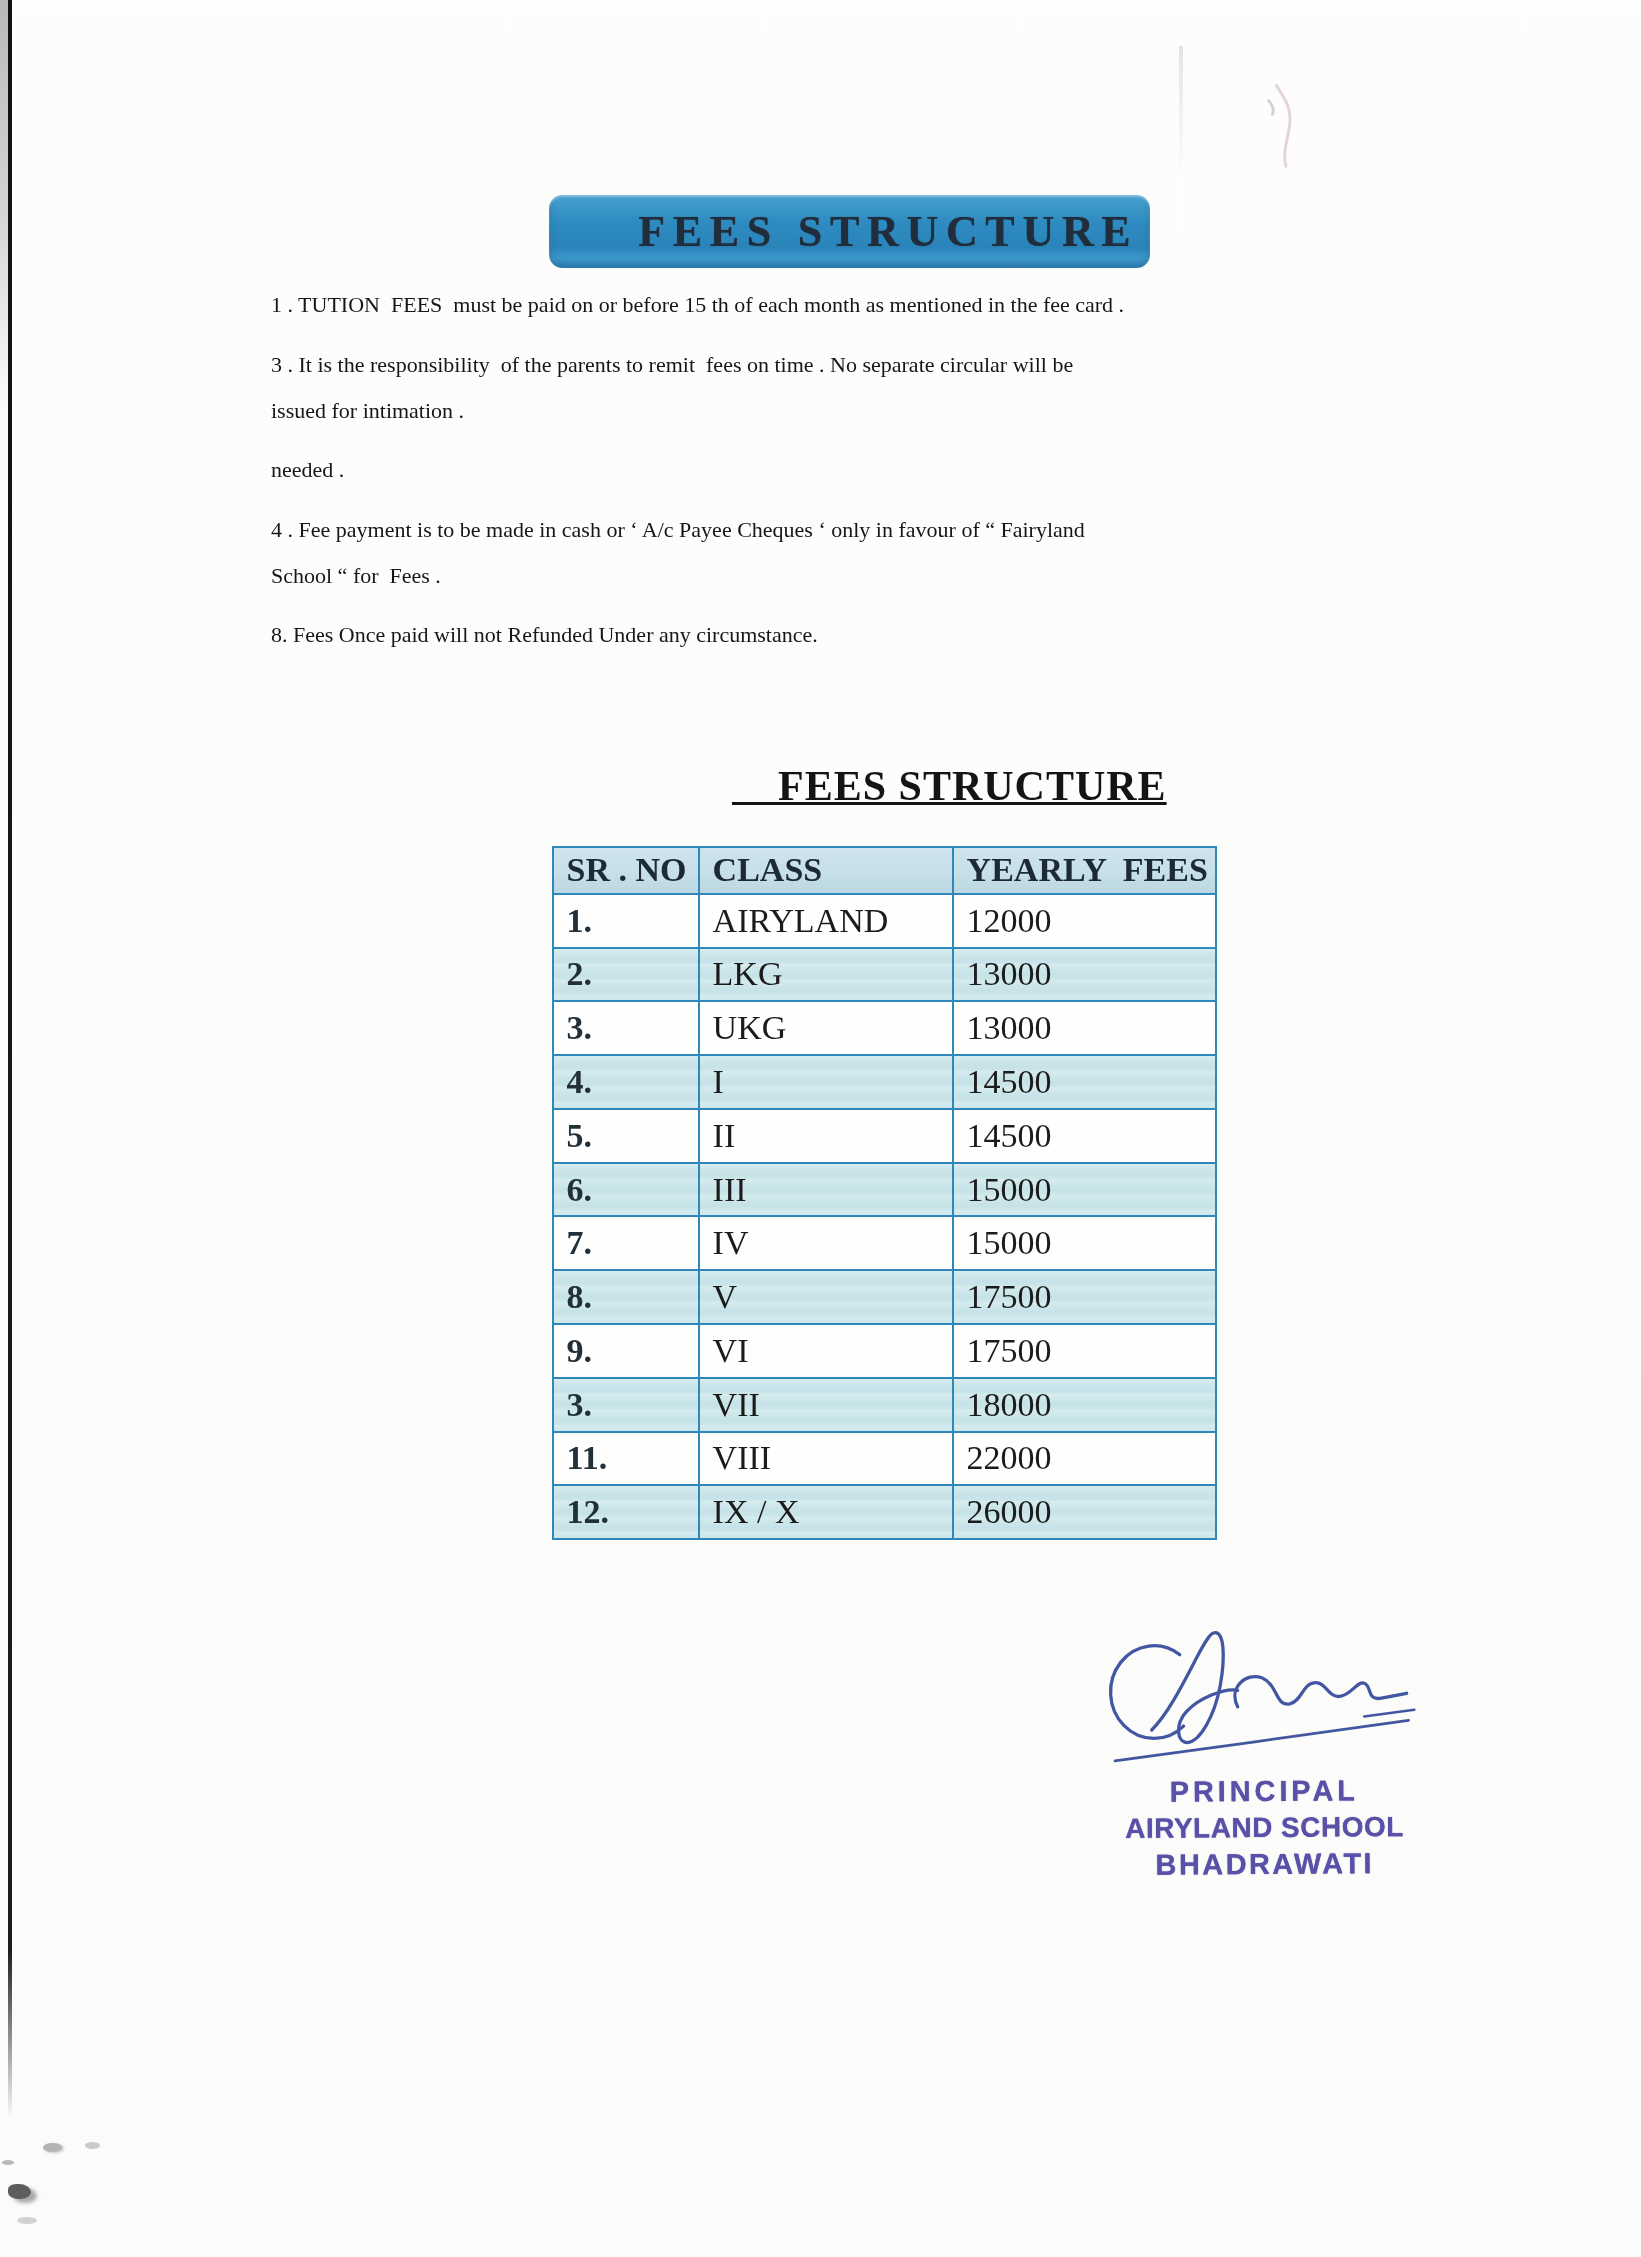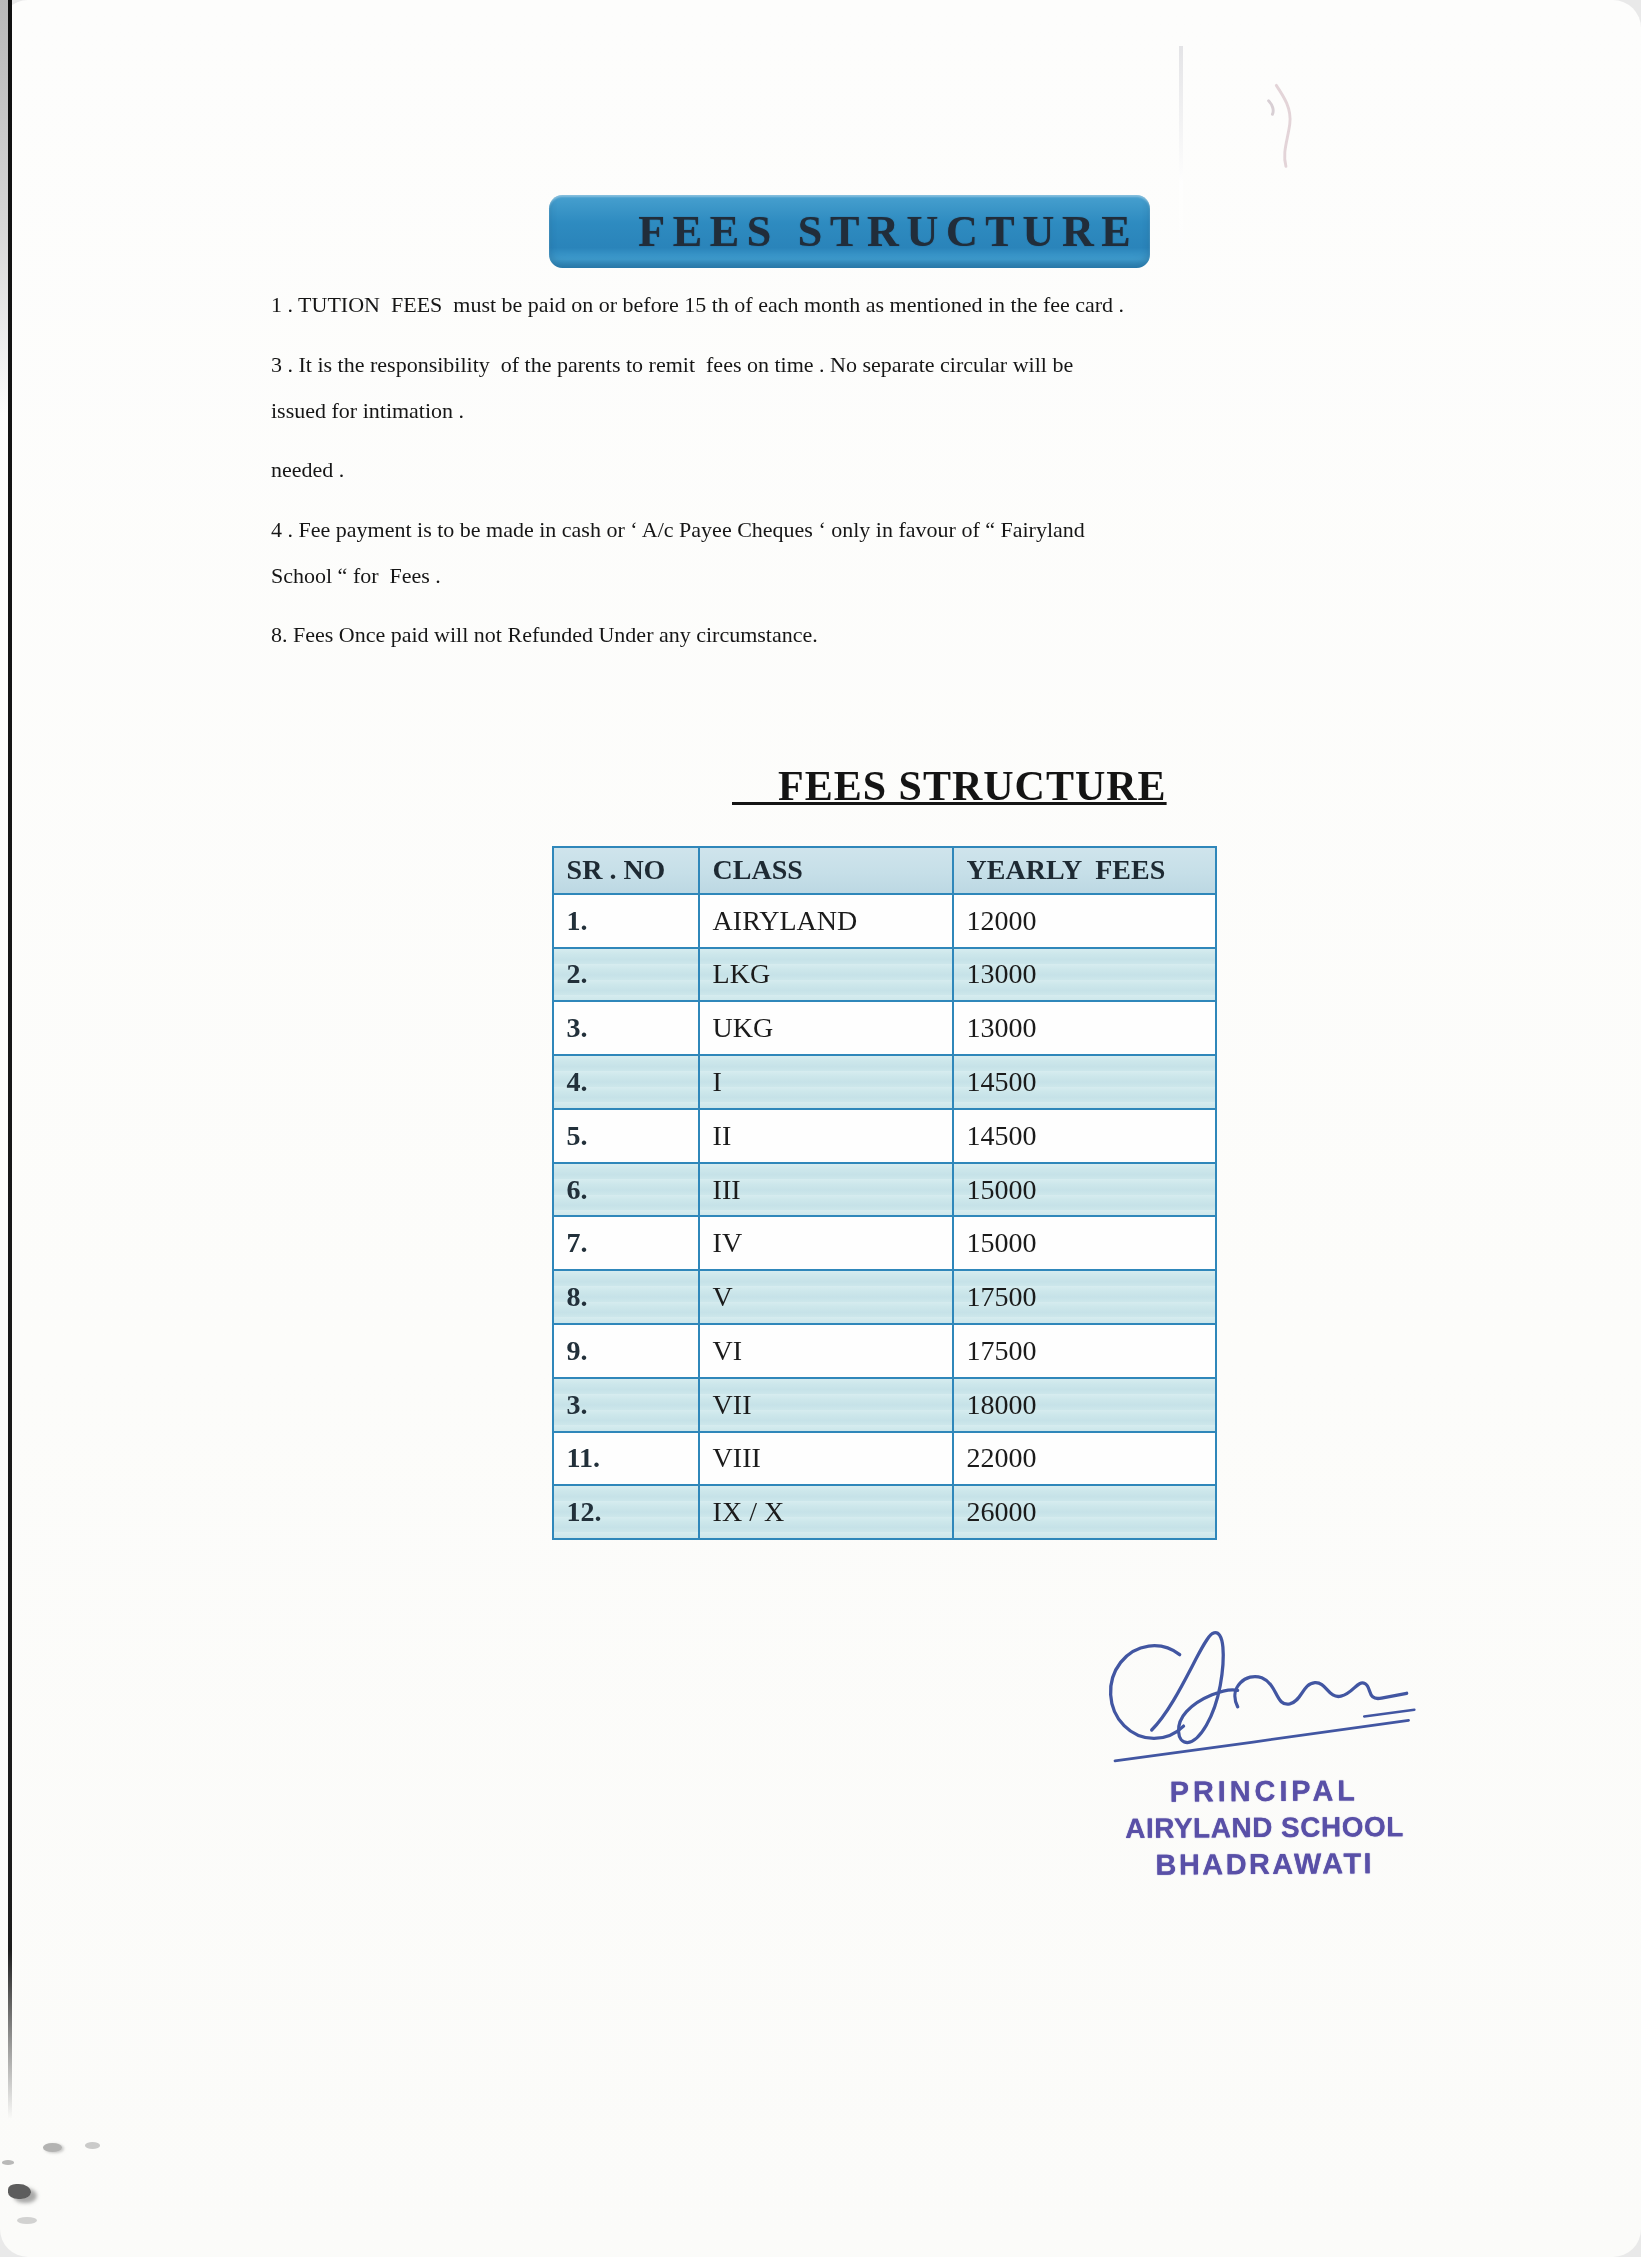--- a/index.html
+++ b/index.html
@@ -16,21 +16,20 @@
     width:1641px;height:2257px;
     background:#e9e9e9;
     font-family:"Liberation Serif", serif;
     color:var(--ink);
     position:relative;
     overflow:hidden;
   }
   .page{
     position:absolute;inset:0;
     background:linear-gradient(180deg,#fdfdfc 0%,#fcfcfa 60%,#fbfbf9 100%);
-    border-radius:28px;
   }
   
   .scan-line{
     position:absolute;left:7.7px;top:0;width:3.9px;height:2119px;
     background:linear-gradient(180deg,#111 0%,#1c1c1c 92%,rgba(30,30,30,0) 100%);
   }
   .scan-line-top{
     position:absolute;left:0;top:0;width:7.7px;height:415px;
     background:linear-gradient(180deg,#b9b9b9 0%,#d7d7d7 55%,rgba(230,230,230,0) 100%);
   }
@@ -69,21 +68,21 @@
     text-decoration-thickness:2.9px;
     border-bottom:3.9px solid #1a1a1a;
     padding-bottom:4.8px;
     white-space:pre;
   }
   
   .fees-table{
     position:absolute;left:552px;top:846px;width:662px;
     border-collapse:collapse;table-layout:fixed;
     border:2.9px solid var(--table-border);
-    font-size:28px;
+    font-size:34px;
   }
   .fees-table col.c1{width:146px;}
   .fees-table col.c2{width:254px;}
   .fees-table col.c3{width:263px;}
   .fees-table th,.fees-table td{
     border:2.9px solid var(--table-border);
     text-align:left;vertical-align:middle;
     padding:1.9px 7.7px 1.9px 12.6px;
     overflow:hidden;white-space:pre;
   }

